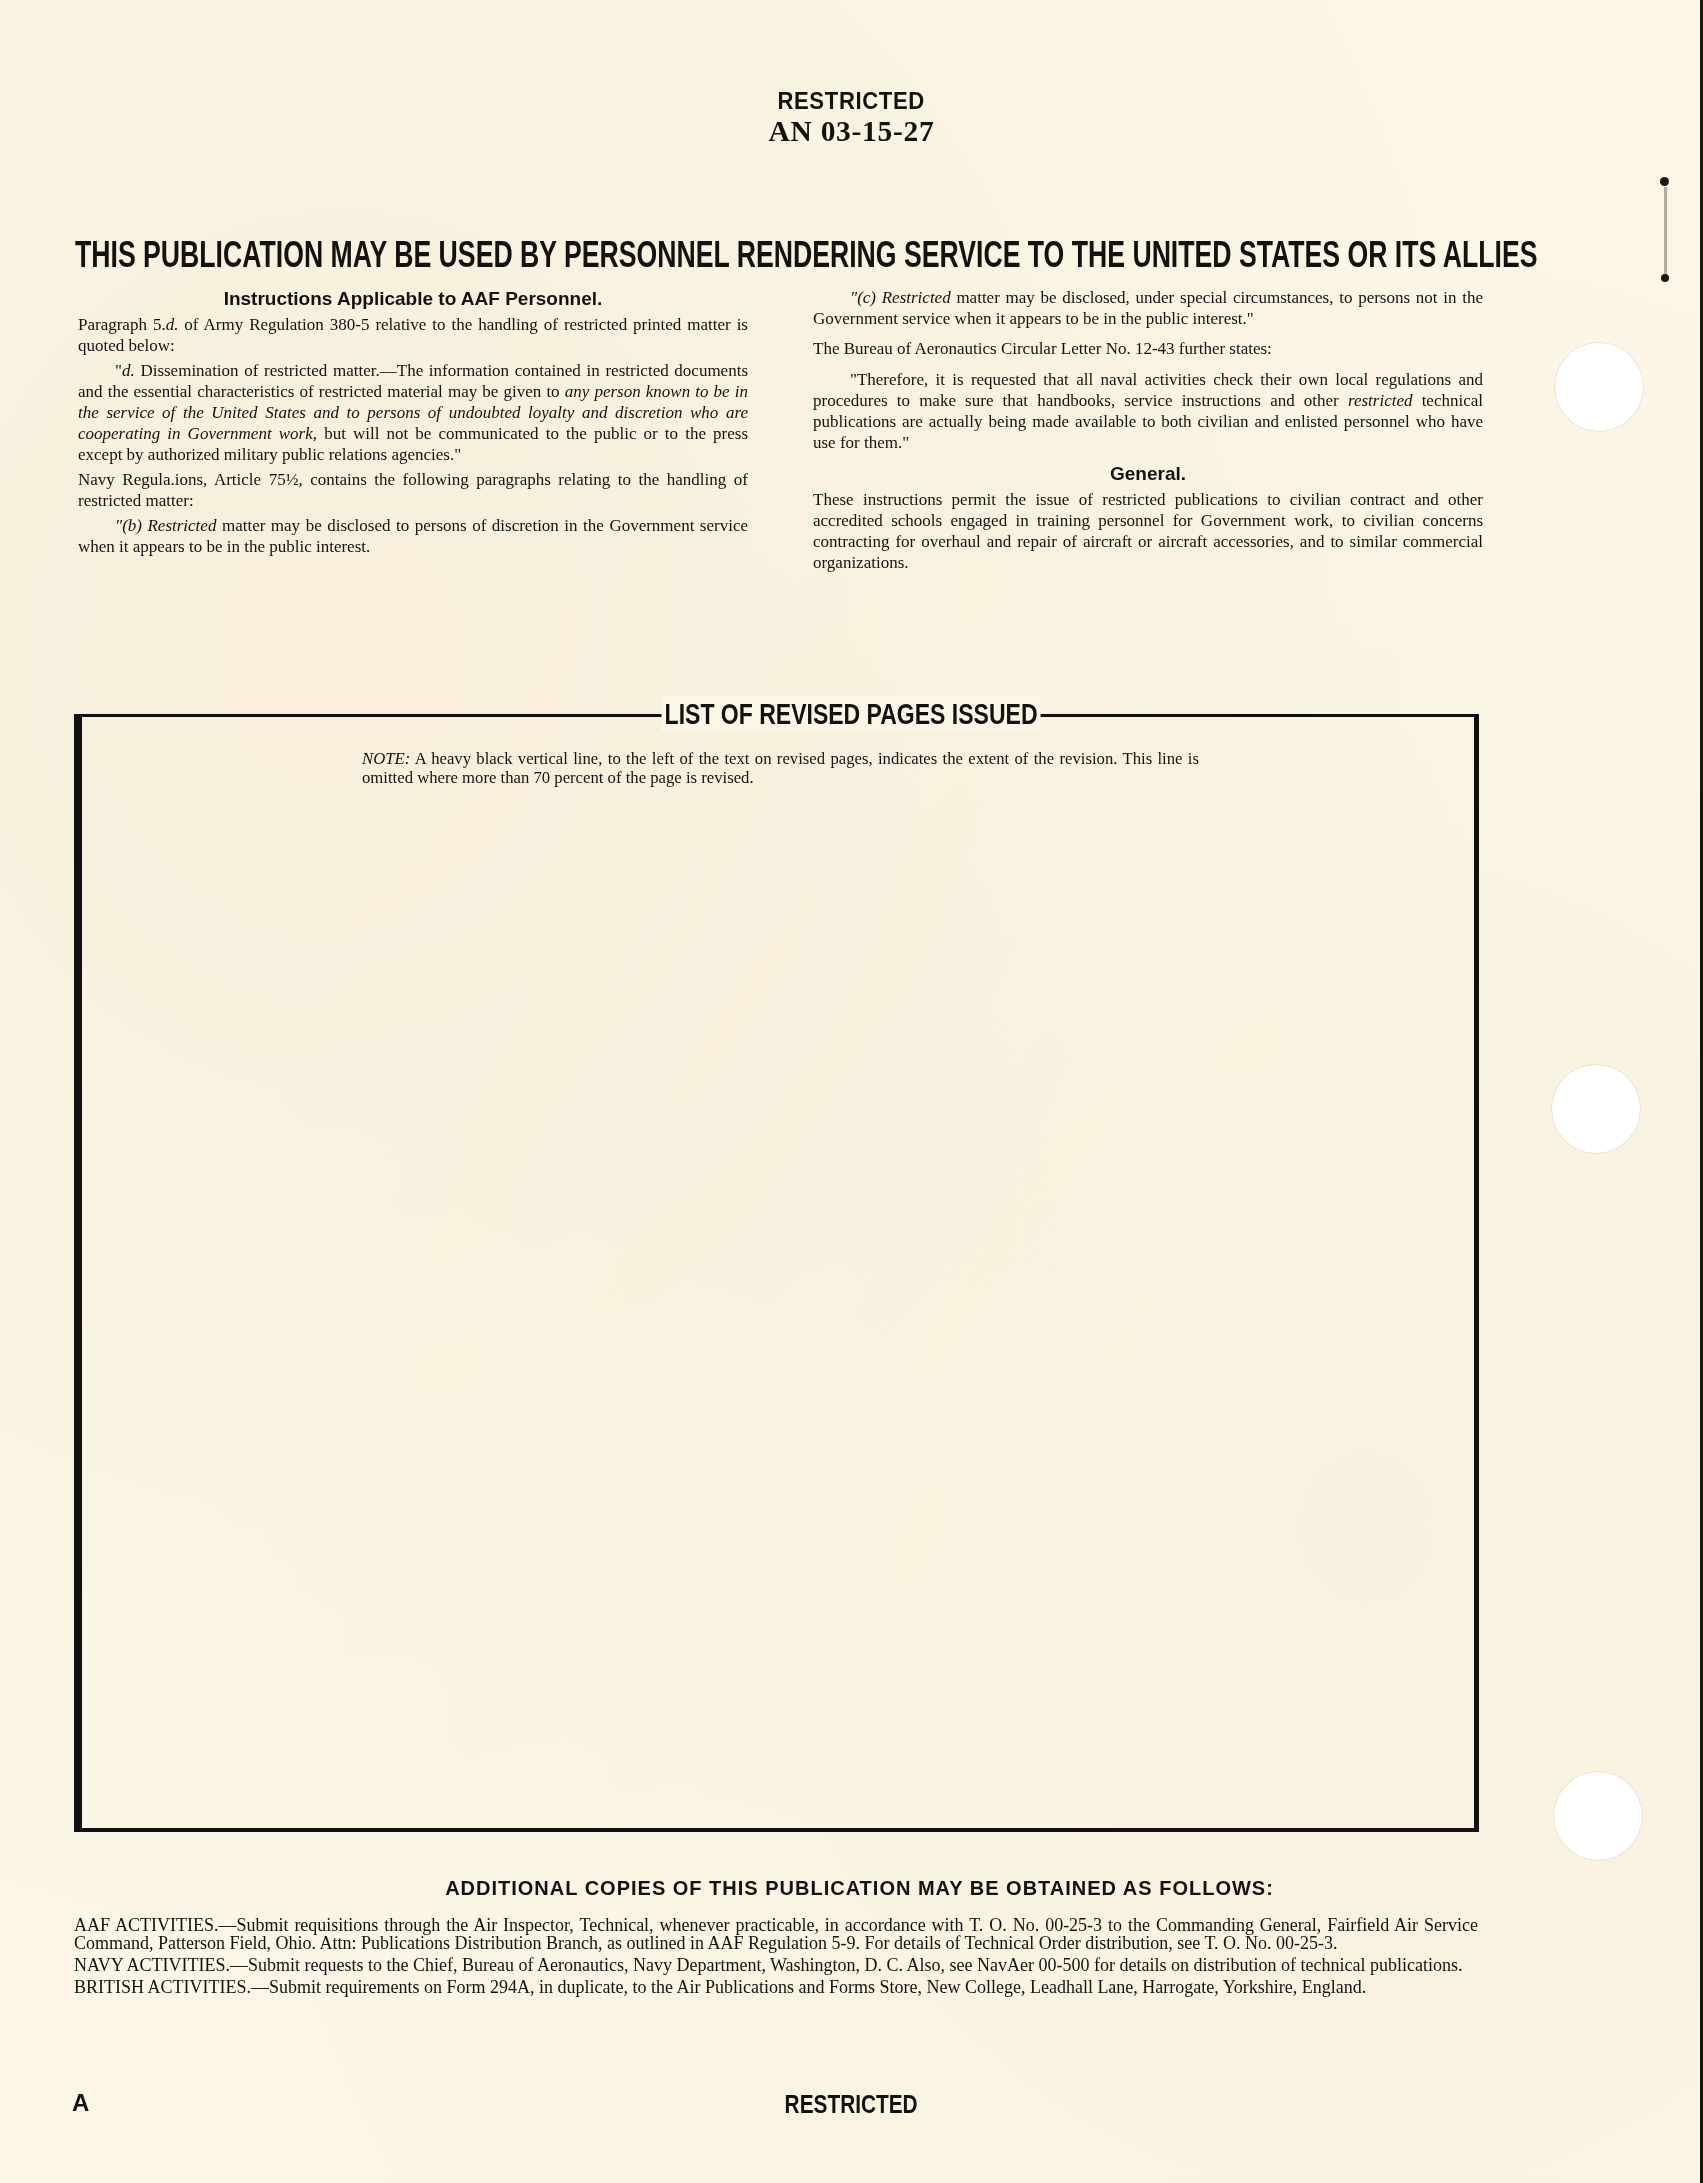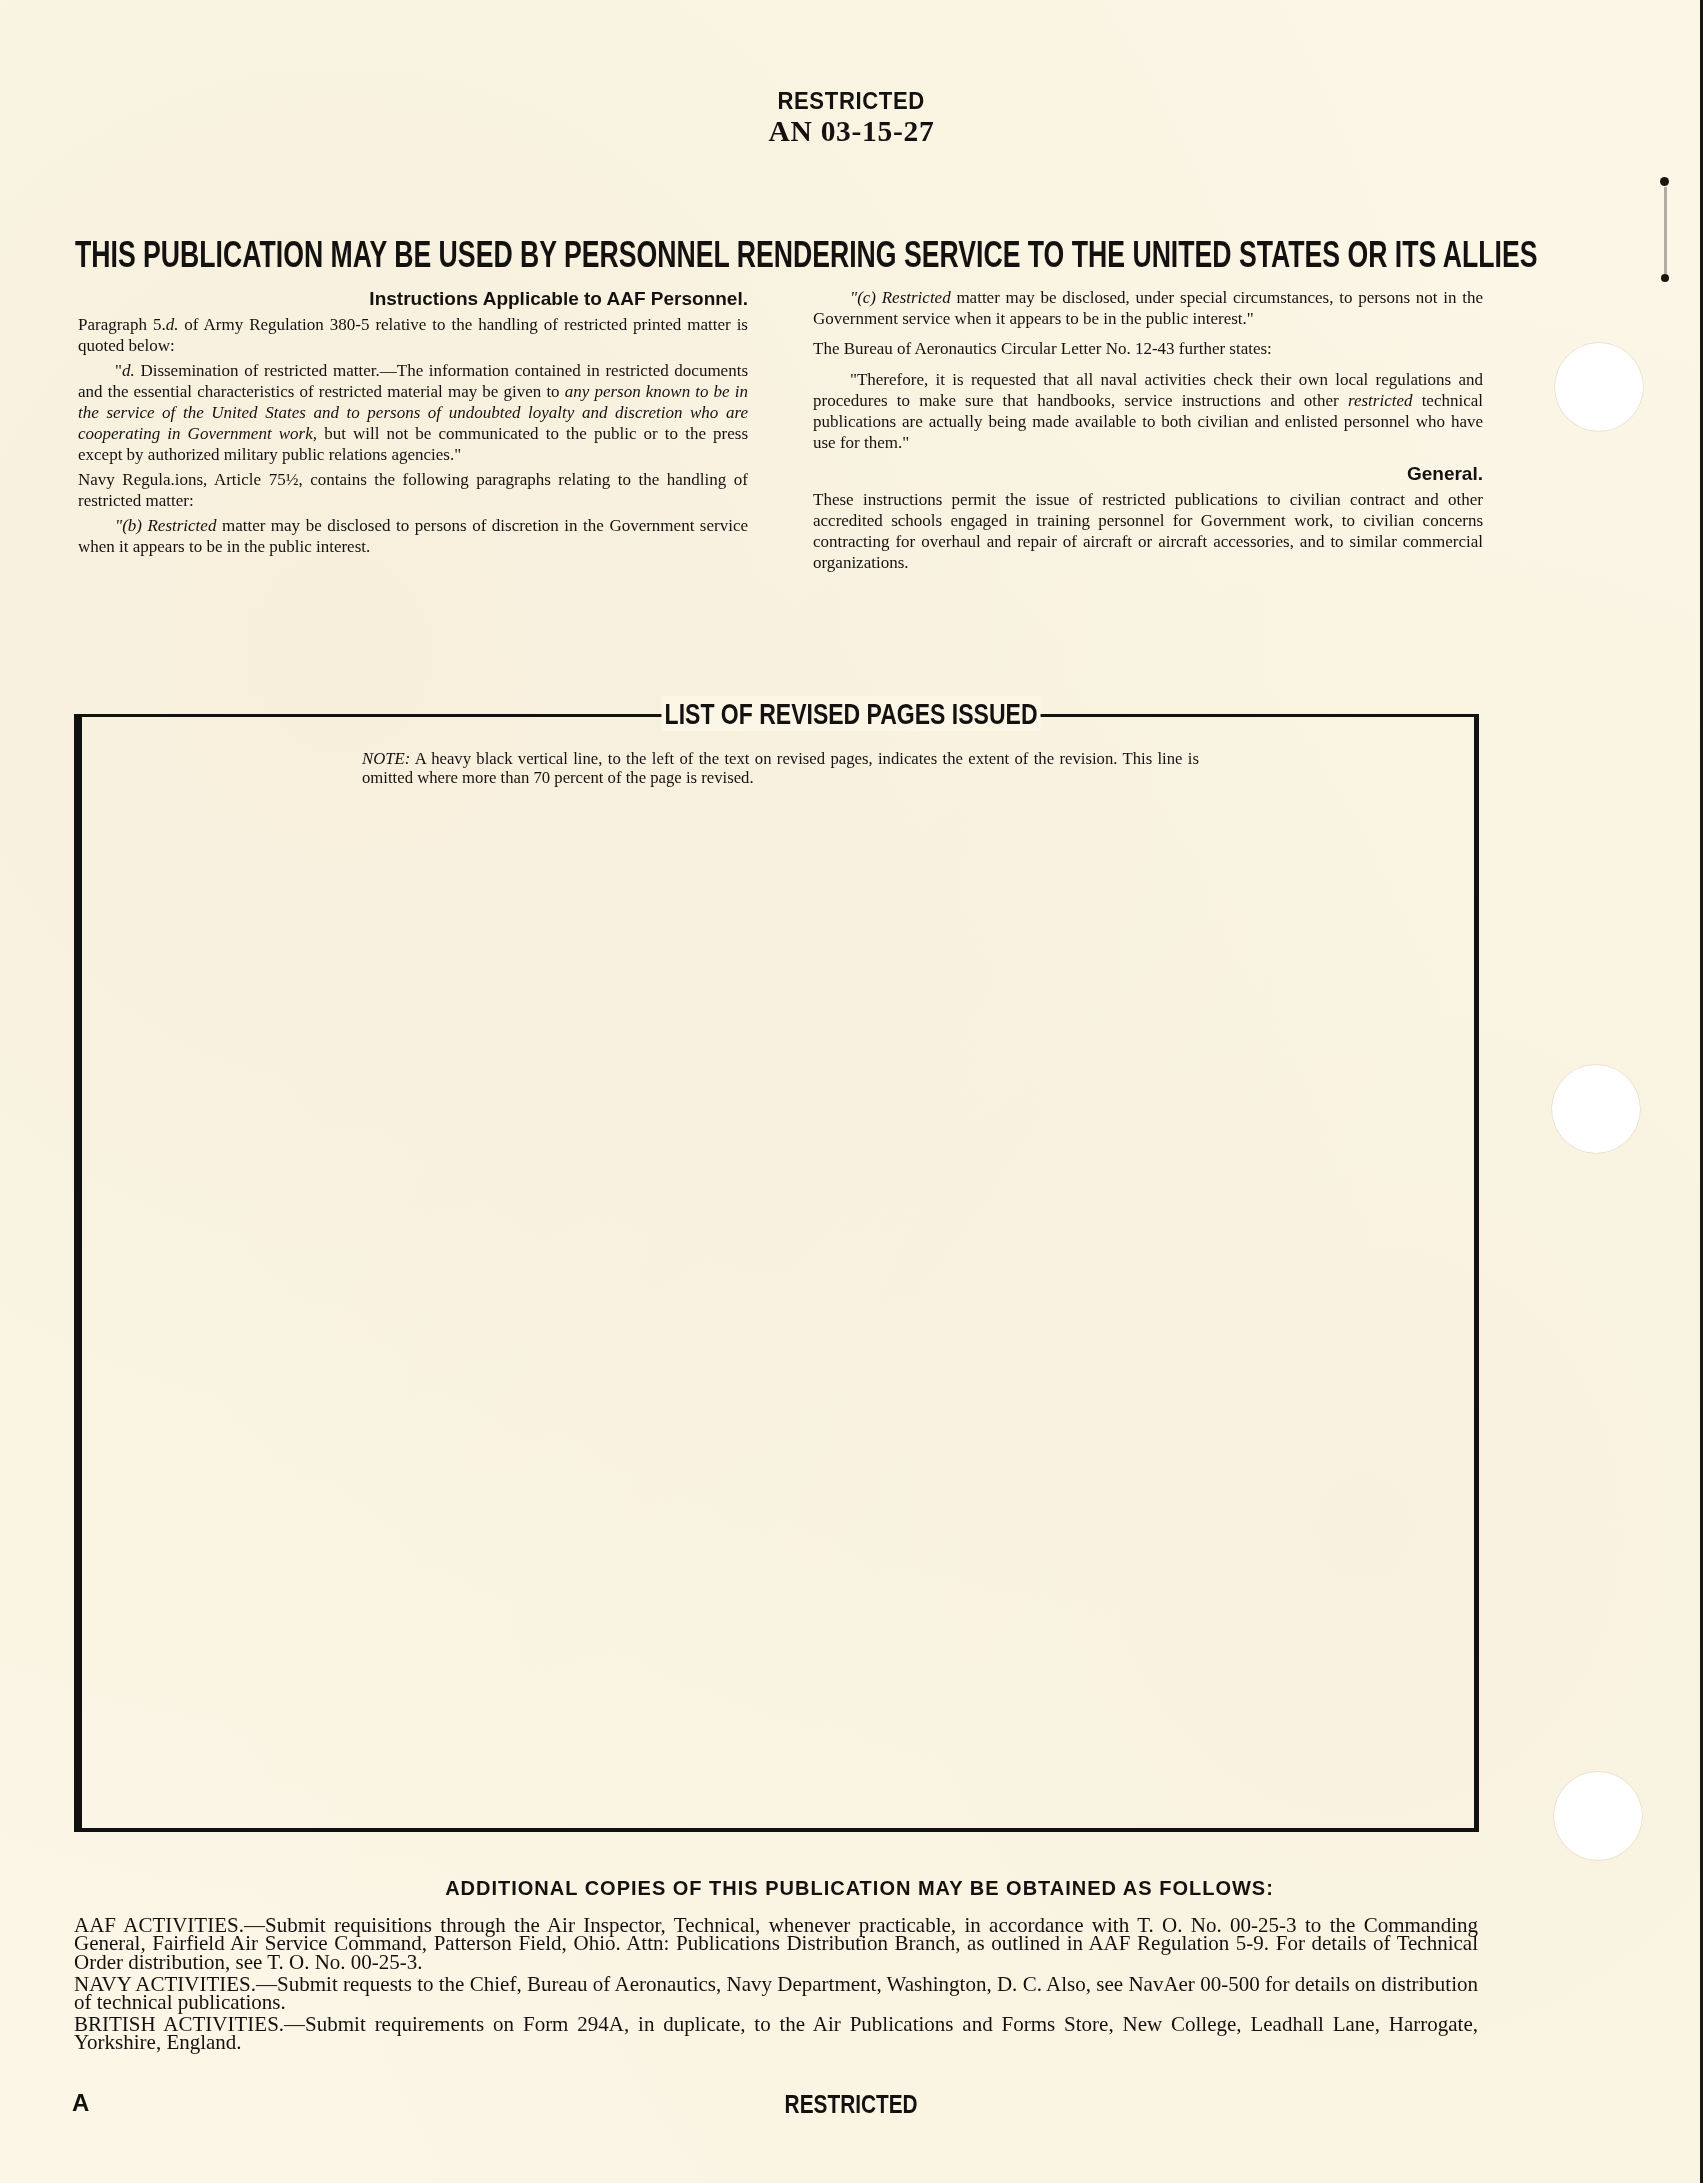--- a/index.html
+++ b/index.html
@@ -43,21 +43,21 @@
       font-size: 36px; line-height: 42px; white-space: nowrap;
       transform-origin: left top; transform: scaleX(0.74);
       letter-spacing: 0px;
     }
 
     .col { position: absolute; top: 287px; font-size: 17px; line-height: 21px; text-align: justify; }
     .col-left { left: 78px; width: 670px; }
     .col-right { left: 813px; width: 670px; }
     .sec-head {
       font-family: "Liberation Sans", "DejaVu Sans", sans-serif; font-weight: 700;
-      font-size: 19px; line-height: 24px; margin: 0 0 2.7px 0; text-align: right;
+      font-size: 19px; line-height: 24px; margin: 0 0 2.7px 0; text-align: center;
     }
     .col p { margin: 0 0 4px 0; }
     .indent { text-indent: 37px; }
     .gap-top { margin-top: 9.4px !important; }
     em { font-style: italic; }
 
     .revised-box {
       position: absolute; left: 74px; top: 714px; width: 1405px; height: 1118px;
       border-top: 3.3px solid #111; border-right: 5.4px solid #111; border-bottom: 4.7px solid #111; border-left: 8px solid #111;
       box-sizing: border-box;
@@ -75,21 +75,21 @@
       font-size: 16.7px; line-height: 19.4px; text-align: justify;
     }
 
     .copies-title {
       position: absolute; left: 16px; right: 0; top: 1877px; text-align: center;
       font-family: "Liberation Sans", "DejaVu Sans", sans-serif; font-weight: 700;
       font-size: 20px; letter-spacing: 1px;
     }
     .copies {
       position: absolute; left: 74px; width: 1404px; top: 1916px;
-      font-size: 21px; line-height: 18.4px; text-align: justify;
+      font-size: 18px; line-height: 18.4px; text-align: justify;
     }
     .copies p { margin: 0 0 3.3px 0; }
 
     .footer-letter {
       position: absolute; left: 72px; top: 2089px;
       font-family: "Liberation Sans", "DejaVu Sans", sans-serif; font-weight: 700; font-size: 24px;
     }
     .footer-restricted {
       position: absolute; left: 0; right: 0; top: 2090px; text-align: center;
       font-family: "Liberation Sans", "DejaVu Sans", sans-serif; font-weight: 700; font-size: 25.4px;

